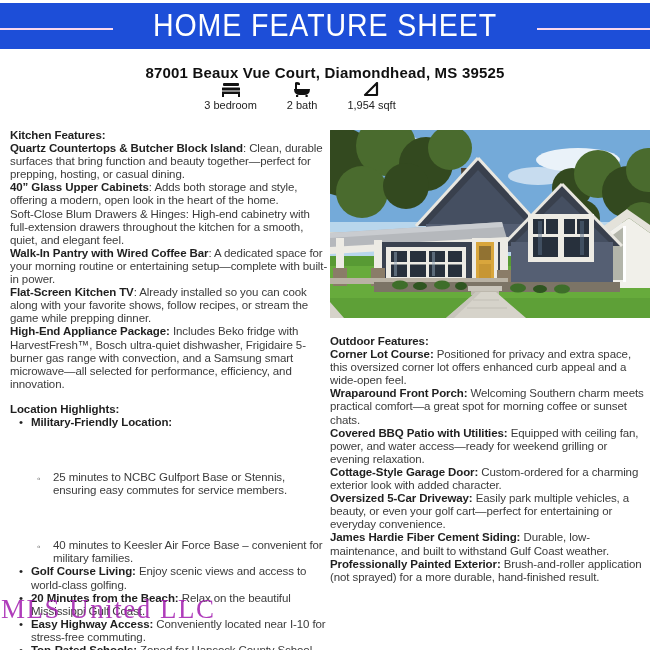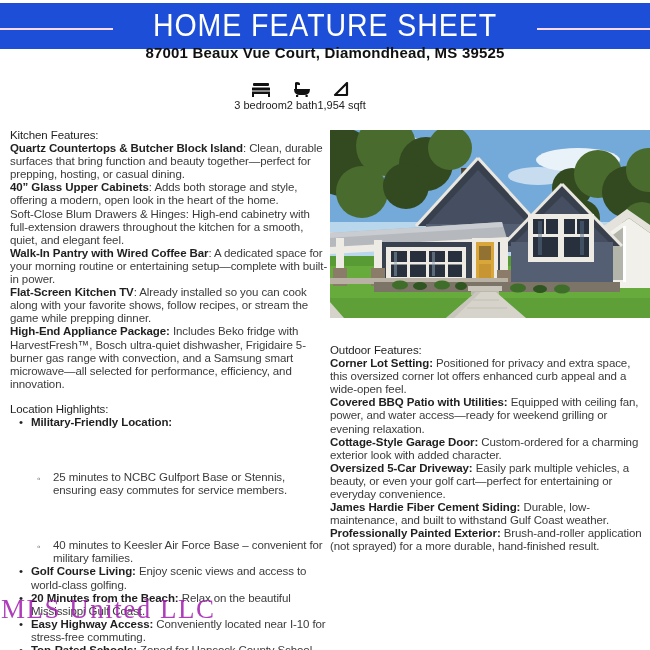--- a/index.html
+++ b/index.html
@@ -15,40 +15,40 @@
   }
   .banner-title {
     color:#ffffff; font-size:31px; font-weight:400; letter-spacing:1px;
     transform:scaleX(0.92); white-space:nowrap;
   }
   .banner-line { position:absolute; top:25px; height:2px; background:#fbd9ee; }
   .banner-line.left  { left:0;  width:113px; }
   .banner-line.right { right:0; width:113px; }
   
   .address {
-    position:absolute; top:44px; left:0; width:650px; text-align:center;
+    position:absolute; top:64px; left:0; width:650px; text-align:center;
     font-size:15px; font-weight:bold; color:#101010; letter-spacing:0.2px;
   }
   
   .stats {
     position:absolute; top:82px; left:0; width:600px;
-    display:flex; justify-content:center; 
+    display:flex; justify-content:center; gap:30px;
   }
   .stat { display:flex; flex-direction:column; align-items:center; }
   .stat svg { display:block; }
   .stat-label { margin-top:2px; font-size:11px; color:#222; white-space:nowrap; }
   
   .col {
     position:absolute; font-size:11.5px; line-height:13.1px; color:#3b3b3b;
     letter-spacing:-0.1px;
   }
   .col b { color:#1f1f1f; }
   .col-left  { left:10px;  top:129px; width:318px; }
-  .col-right { left:330px; top:344px; width:316px; }
-  .heading { font-weight:normal; color:#1f1f1f; }
+  .col-right { left:330px; top:335px; width:316px; }
+  .heading { font-weight:bold; color:#1f1f1f; }
   .gap { height:12px; }
   .b1 { position:relative; padding-left:21px; }
   .b1::before { content:"•"; position:absolute; left:9px; color:#1f1f1f; }
   .b2 { position:relative; padding-left:43px;margin-top:42px; }
   .b2::before { content:"◦"; position:absolute; left:27px; font-size:10px; top:1px; color:#3b3b3b; }
   
   .photo {
     position:absolute; left:330px; top:130px; width:320px; height:188px; overflow:hidden;
   }
   .photo svg { display:block; }
@@ -248,21 +248,22 @@
     <p class="b2"><span>25 minutes to NCBC Gulfport Base or Stennis, ensuring easy commutes for service members.</span></p>
     <p class="b2"><span>40 minutes to Keesler Air Force Base – convenient for military families.</span></p>
     <p class="b1"><b>Golf Course Living:</b><span> Enjoy scenic views and access to world-class golfing.</span></p>
     <p class="b1"><b>20 Minutes from the Beach:</b><span> Relax on the beautiful Mississippi Gulf Coast.</span></p>
     <p class="b1"><b>Easy Highway Access:</b><span> Conveniently located near I-10 for stress-free commuting.</span></p>
     <p class="b1"><b>Top-Rated Schools:</b><span> Zoned for Hancock County School District.</span></p>
   </div>
 
   <div class="col col-right">
     <p class="heading">Outdoor Features:</p>
-    <p><b>Corner Lot Setting:</b><span> Positioned for privacy and extra space, this oversized corner lot offers enhanced curb appeal and a wide-open feel.</span></p>
+    <p><b>Corner Lot Course:</b><span> Positioned for privacy and extra space, this oversized corner lot offers enhanced curb appeal and a wide-open feel.</span></p>
+    <p><b>Wraparound Front Porch:</b><span> Welcoming Southern charm meets practical comfort—a great spot for morning coffee or sunset chats.</span></p>
     <p><b>Covered BBQ Patio with Utilities:</b><span> Equipped with ceiling fan, power, and water access—ready for weekend grilling or evening relaxation.</span></p>
     <p><b>Cottage-Style Garage Door:</b><span> Custom-ordered for a charming exterior look with added character.</span></p>
     <p><b>Oversized 5-Car Driveway:</b><span> Easily park multiple vehicles, a beauty, or even your golf cart—perfect for entertaining or everyday convenience.</span></p>
     <p><b>James Hardie Fiber Cement Siding:</b><span> Durable, low-maintenance, and built to withstand Gulf Coast weather.</span></p>
     <p><b>Professionally Painted Exterior:</b><span> Brush-and-roller application (not sprayed) for a more durable, hand-finished result.</span></p>
   </div>
 
   <div class="watermark">MLS United LLC</div>
 
 </div>

